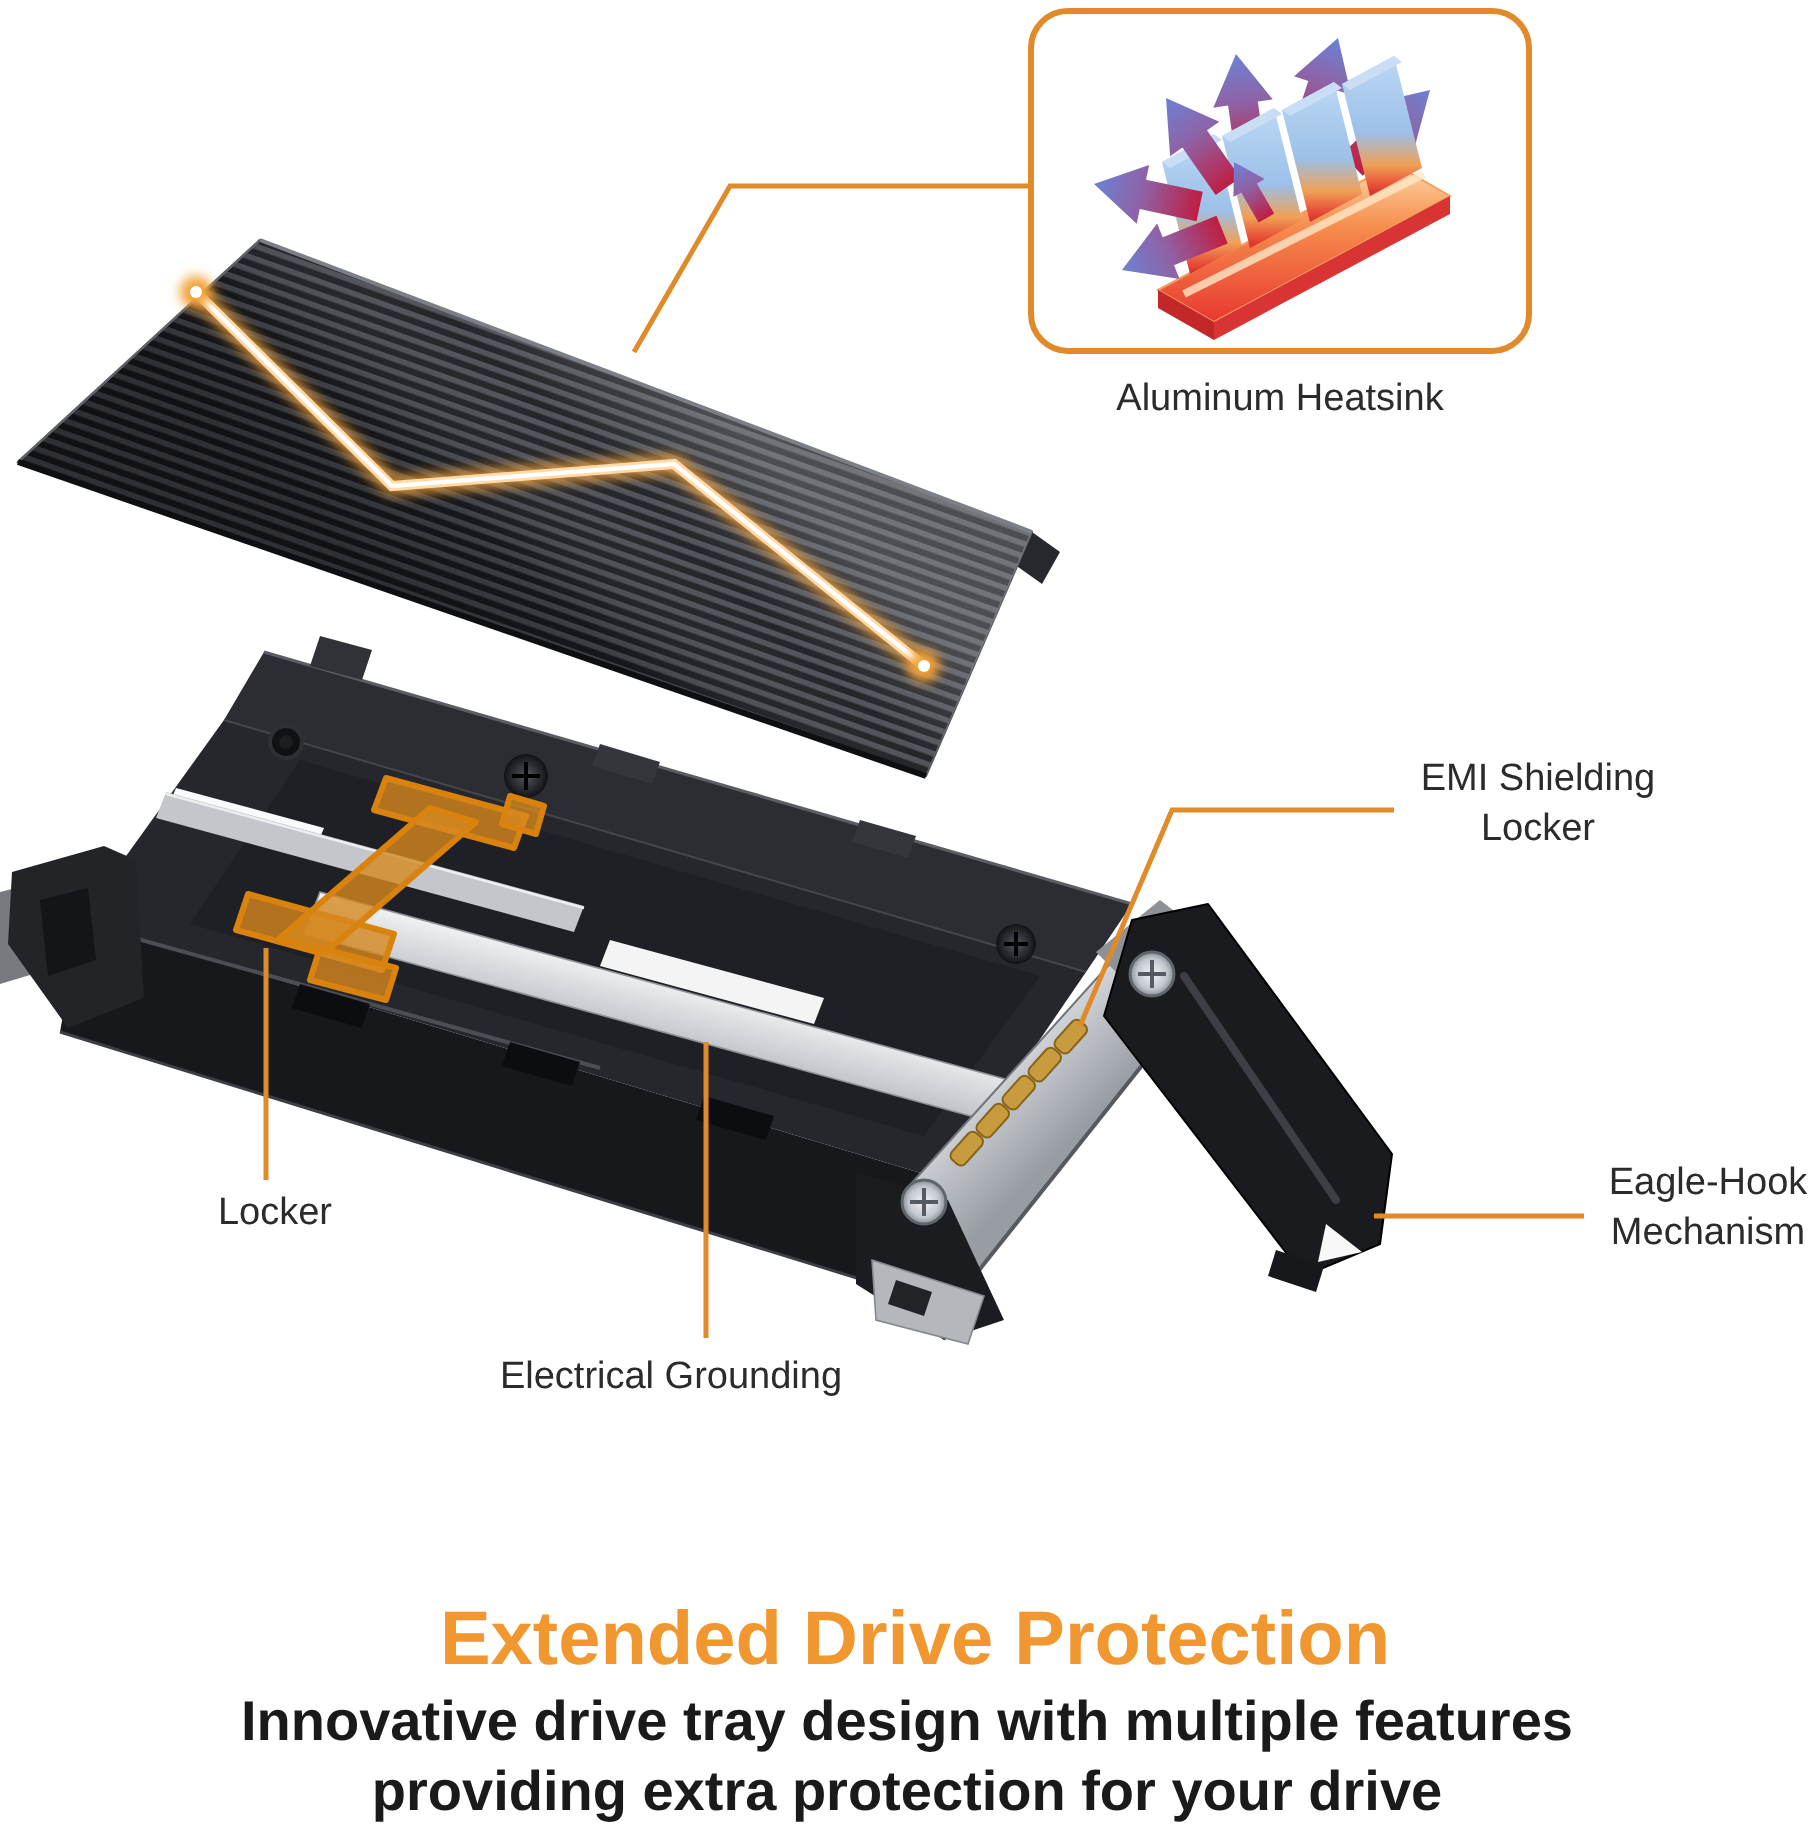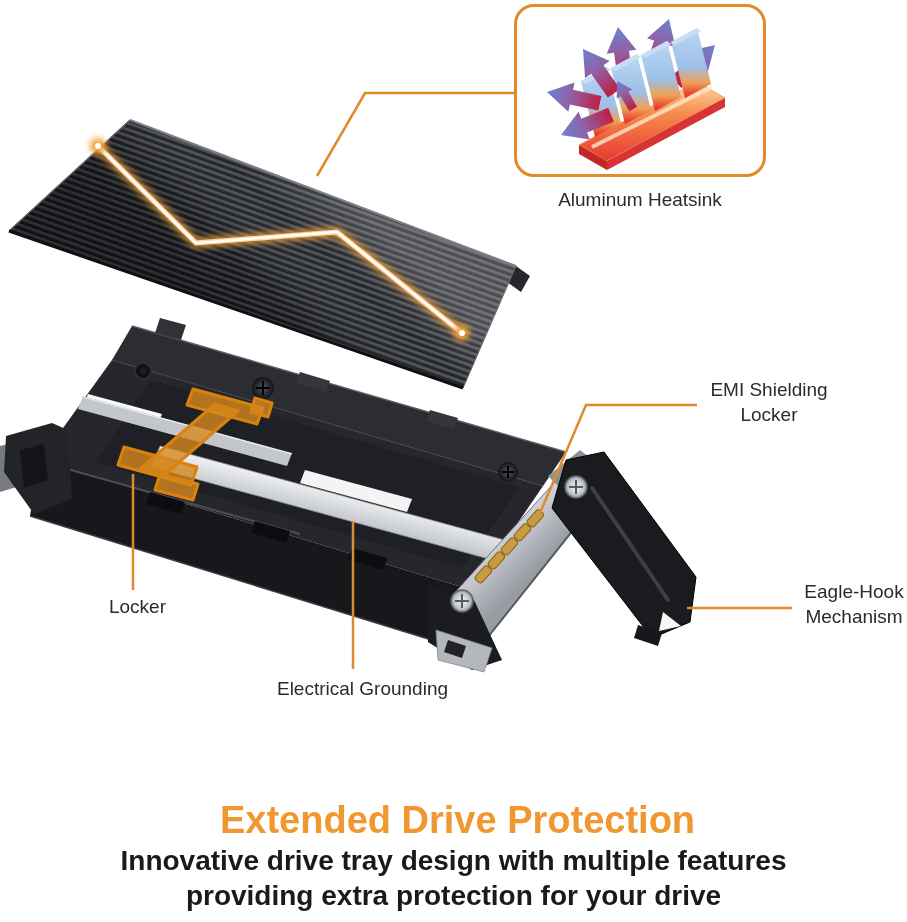--- a/index.html
+++ b/index.html
@@ -14,21 +14,21 @@
     box-sizing:border-box; overflow:hidden;
   }
   .label {
     position:absolute; color:#2B2B2B; font-size:19px; line-height:25px;
     text-align:center; white-space:nowrap;
   }
   #lbl-heatsink { left:534px; top:187px; width:212px; }
   #lbl-emi      { left:688px; top:377px; width:162px; }
   #lbl-eagle    { left:795px; top:579px; width:118px; }
   #lbl-locker   { left:27px;  top:594px; width:221px; }
-  #lbl-strip    { left:242px; top:676px; width:241px; }
+  #lbl-strip    { left:215px; top:676px; width:241px; }
   .headline {
     position:absolute; left:4px; top:799px; width:907px; text-align:center;
     font-size:38px; font-weight:600; color:#F0982F;
   }
   .subline {
     position:absolute; left:0; width:907px; text-align:center;
     font-size:28px; font-weight:600; color:#1A1A1A;
   }
   #sub1 { top:845px; }
   #sub2 { top:880px; }

